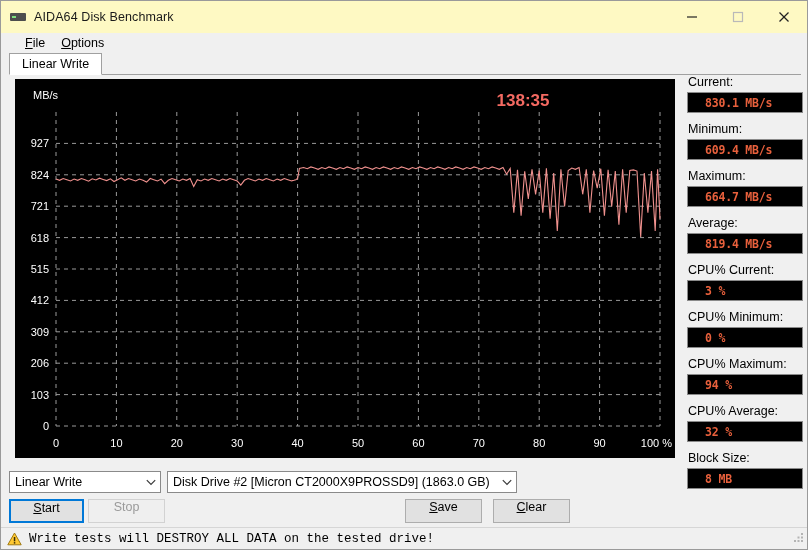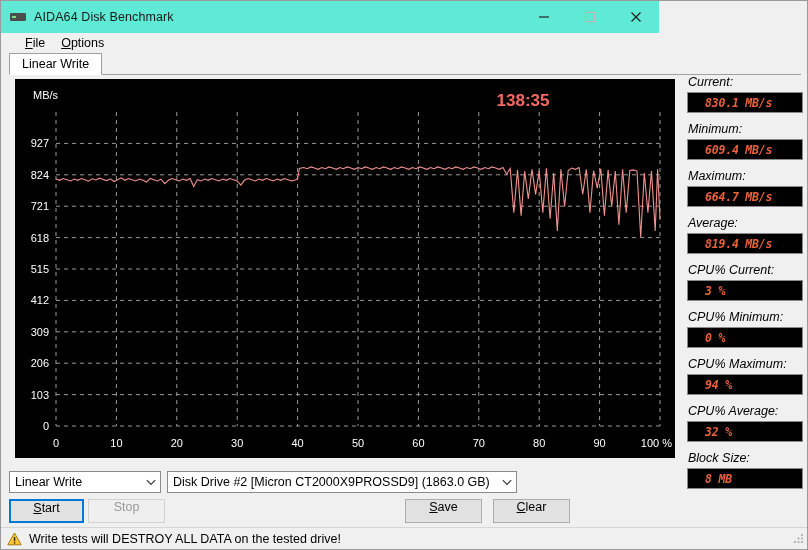--- a/index.html
+++ b/index.html
@@ -7,22 +7,22 @@
   body {
     width:808px; height:550px; overflow:hidden;
     font-family:"Liberation Sans", sans-serif;
     font-size:12.5px; color:#000;
     background:#f0f0f0;
   }
   #app { position:relative; width:808px; height:550px; background:#f0f0f0;
          border:1px solid #9a9a9a; }
 
   
-  #titlebar { position:absolute; left:0; top:0; width:658px; height:32px;
-              background:#5eead4; display:flex; align-items:center; }
+  #titlebar { position:absolute; left:0; top:0; width:806px; height:32px;
+              background:#fef9c3; display:flex; align-items:center; }
   #app-icon { width:16px; height:16px; margin-left:9px; margin-right:8px;
               position:relative; }
   #app-icon .body { position:absolute; left:0; top:4px; width:16px; height:8px;
               background:#4d4d4d; border-radius:1px; }
   #app-icon .led { position:absolute; left:2px; top:7px; width:4px; height:2px;
               background:#7ee07e; }
   #title-text { font-size:12.5px; color:#1a1a1a; letter-spacing:.1px; }
   .winbtn { width:46px; height:32px; display:flex; align-items:center;
             justify-content:center; }
   #winbtns { position:absolute; right:0; top:0; display:flex; }
@@ -50,21 +50,21 @@
   #chart-svg { display:block; }
 
   
   #sidebar { position:absolute; left:686px; top:74px; width:116px; }
   .stat-label { font-size:12.5px; color:#000; margin:0 0 3px 1px; }
   .stat-field { height:21px; background:#000000; border:1px solid #8a8a8a;
                 display:flex; align-items:center; padding-left:17px;
                 font-family:"DejaVu Sans Mono", monospace;
                 font-size:11.5px; color:#e8603c; font-weight:bold;
                 letter-spacing:-0.2px; }
-  .stat-block { margin-bottom:9px;font-style:italic; }
+  .stat-block { margin-bottom:9px; }
   .stat-block.gap { margin-top:4px; }
 
   
   #combo-test { position:absolute; left:8px; top:470px; width:152px; height:22px;
       background:#ffffff; border:1px solid #8a8a8a; display:flex;
       align-items:center; }
   #combo-test .ctext { flex:1; padding-left:5px; font-size:12.5px; }
   #combo-drive { position:absolute; left:166px; top:470px; width:350px;
       height:22px; background:#ffffff; border:1px solid #8a8a8a;
       display:flex; align-items:center; }
@@ -80,21 +80,21 @@
   #btn-start { left:8px; top:498px; width:75px; background:#e1e1e1;
                border:2px solid #0078d7; }
   #btn-stop  { left:87px; top:498px; width:77px; color:#9a9a9a;
                background:#efefef; border:1px solid #d2d2d2; }
   #btn-save  { left:404px; top:498px; width:77px; }
   #btn-clear { left:492px; top:498px; width:77px; }
 
   
   #statusbar { position:absolute; left:0; top:526px; width:806px; height:22px;
       background:#f0f0f0; border-top:1px solid #d6d6d6;
-      display:flex; align-items:center; }
+      display:flex; align-items:center;font-family:Liberation Mono, monospace; }
   #warn-icon { margin-left:6px; margin-right:7px; display:flex; }
   #status-text { font-size:12.5px; color:#000; }
   #status-grip { position:absolute; right:3px; bottom:2px; }
 </style>
 </head>
 <body>
 
 <div id="app">
 
   <div id="titlebar">

